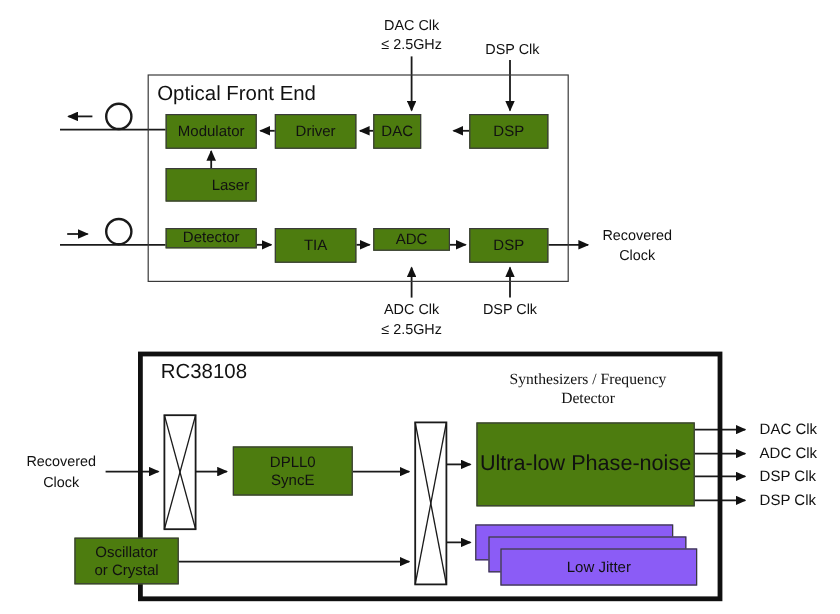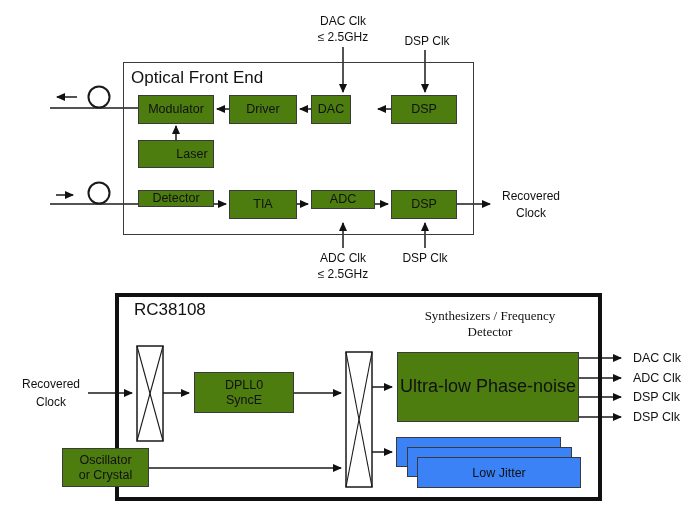--- a/index.html
+++ b/index.html
@@ -9,21 +9,21 @@
   .block{position:absolute;z-index:2;box-sizing:border-box;background:#4d7c0f;
     border:1.5px solid #3a3a3a;display:flex;align-items:center;justify-content:center;
     text-align:center;font-size:12.5px;line-height:1.2;}
   .block.multi{flex-direction:column;}
   .frame{position:absolute;z-index:2;box-sizing:border-box;border:1.5px solid #3a3a3a;background:transparent;}
   .frame-thick{position:absolute;z-index:2;box-sizing:border-box;border:4px solid #101010;background:transparent;}
   .title{position:absolute;z-index:3;font-size:17px;white-space:nowrap;}
   .label{position:absolute;z-index:3;font-size:12px;line-height:16px;white-space:nowrap;text-align:center;}
   .label.center{text-align:center;}
   .heading{position:absolute;z-index:3;font-size:13px;line-height:16px;text-align:center;font-family:Liberation Serif, serif;}
-  .stack{position:absolute;box-sizing:border-box;background:#3b82f6;border:1.5px solid #3a3a3a;}
+  .stack{position:absolute;box-sizing:border-box;background:#8b5cf6;border:1.5px solid #3a3a3a;}
   .stack .inner{width:100%;height:100%;display:flex;align-items:center;justify-content:center;
     font-size:12.5px;}
   .outlabel{position:absolute;z-index:3;font-size:12.5px;line-height:15px;white-space:nowrap;}
 </style>
 </head>
 <body>
 
 <div id="canvas">
 
   <svg id="wires" width="700" height="512">

